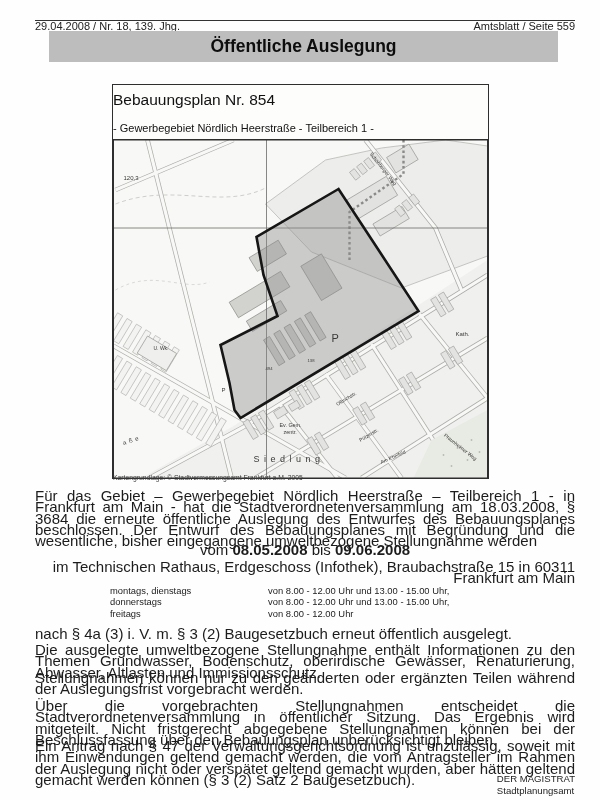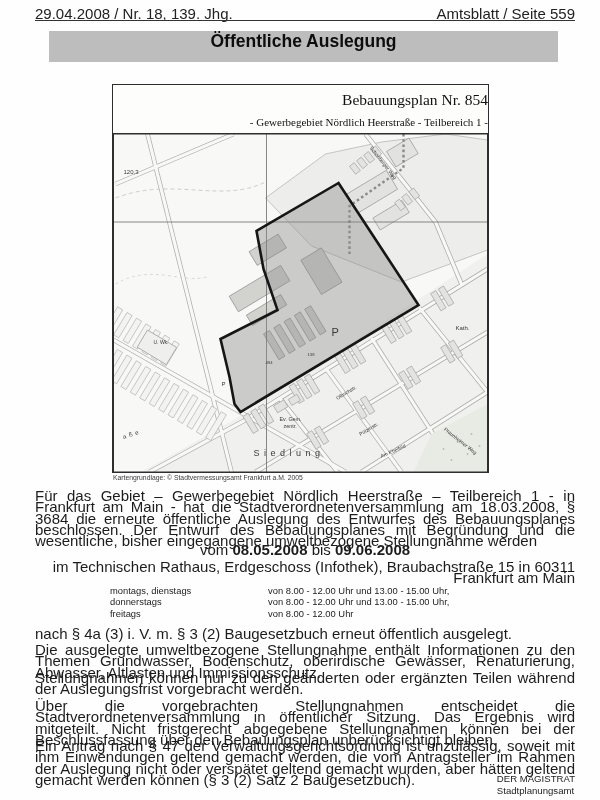--- a/index.html
+++ b/index.html
@@ -1,28 +1,28 @@
 <!DOCTYPE html>
 <html lang="de"><head>
 <meta charset="utf-8">
 <style>
   html,body{margin:0;padding:0;background:#ffffff;}
   #page{position:relative;width:600px;height:800px;background:#fefefe;overflow:hidden;
         font-family:"Liberation Sans","DejaVu Sans",sans-serif;color:#1a1a1a;}
-  .hdr{position:absolute;top:5px;font-size:15px;color:#222;}
+  .hdr{position:absolute;top:20px;font-size:11px;color:#222;}
   .hdr-left{left:35px;}
   .hdr-right{right:25px;}
   .hdr-rule{position:absolute;top:20px;left:35px;right:25px;border-top:1.2px solid #333;}
   .banner{position:absolute;top:31px;left:49px;width:509px;height:31px;background:#bdbdbd;
-          display:flex;justify-content:center;}
+          display:flex;align-items:center;justify-content:center;}
   .banner-title{font-size:17.5px;font-weight:bold;color:#0d0d0d;}
   .planbox{position:absolute;top:84px;left:112px;width:375px;border:1.3px solid #2e2e2e;background:#fdfdfc;}
-  .planbox-head{text-align:right;border-bottom:1.3px solid #2e2e2e;padding:6px 0 5px 0;font-family:Liberation Serif, serif;}
+  .planbox-head{text-align:left;border-bottom:1.3px solid #2e2e2e;padding:6px 0 5px 0;}
   .plan-title{font-size:15.5px;color:#111;}
-  .plan-subtitle{font-size:11px;color:#111;margin-top:7px;}
+  .plan-subtitle{font-size:11px;color:#111;margin-top:13px;}
   .map-svg{display:block;width:375px;height:338px;}
   .map-caption{position:absolute;top:474px;left:113px;font-size:6.8px;color:#3d3d3d;}
   .para{position:absolute;left:35px;width:540px;font-size:15px;line-height:11.3px;
         text-align:justify;color:#1c1c1c;}
   .center-line{text-align:center;}
   .sched{position:absolute;left:35px;width:540px;font-size:9.4px;line-height:11.3px;color:#1c1c1c;margin-top:8px;}
   .sched-days{display:inline-block;margin-left:75px;width:158px;}
   .signature{position:absolute;right:25px;text-align:left;font-size:9.6px;line-height:11.5px;color:#1c1c1c;}
   svg text{fill:#3a3a38;font-family:"Liberation Sans","DejaVu Sans",sans-serif;}
   .t-sied{letter-spacing:4.5px;}

